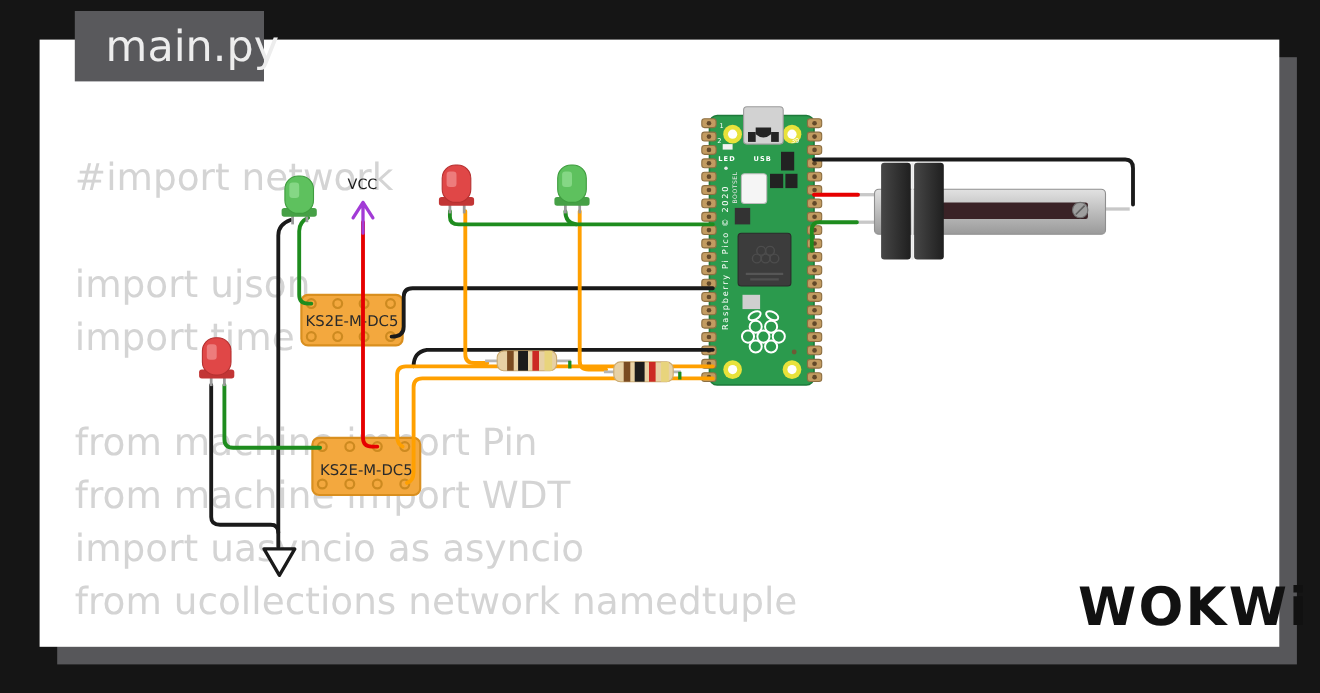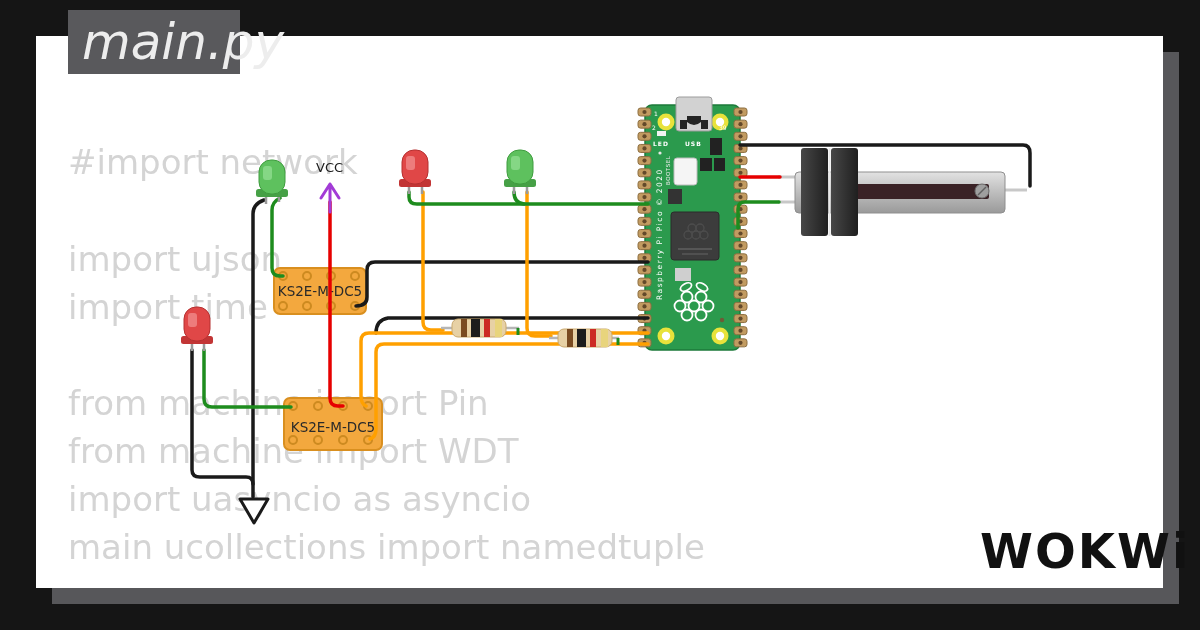--- a/index.html
+++ b/index.html
@@ -6,21 +6,21 @@
   body{width:1200px;height:630px;background:#151515;overflow:hidden;
        font-family:"DejaVu Sans","Liberation Sans",sans-serif;}
   .stage{position:relative;width:1200px;height:630px;}
   .shadow{position:absolute;left:52px;top:52px;width:1127px;height:552px;background:#57575a;z-index:1;}
   .canvas{position:absolute;left:36px;top:36px;width:1127px;height:552px;background:#ffffff;z-index:2;overflow:hidden;}
   .code-line{position:absolute;left:32px;font-size:34px;color:#d4d4d4;white-space:pre;
              font-family:"DejaVu Sans","Liberation Sans",sans-serif;}
   svg.circuit{position:absolute;left:0;top:0;z-index:3;}
   .title-box{position:absolute;left:68px;top:10px;width:172px;height:64px;background:#59595c;z-index:4;
              display:flex;align-items:center;}
-  .title-box span{color:#ededed;font-size:50px;padding-left:14px;font-style:italic;}
+  .title-box span{color:#ededed;font-size:39px;padding-left:28px;}
   text{font-family:"DejaVu Sans","Liberation Sans",sans-serif;}
   .relay-label{font-size:13.5px;fill:#2a2a2a;}
   .vcc-label{font-size:13px;fill:#1a1a1a;}
   .pico-tiny{font-size:6px;fill:#ffffff;font-weight:bold;letter-spacing:1px;}
   .pico-num{font-size:6px;fill:#ffffff;}
   .pico-side{font-size:7.5px;fill:#ffffff;letter-spacing:1.5px;}
   .bootsel{font-size:5.5px;fill:#e8e8e8;letter-spacing:0.5px;}
   .logo-text{font-size:48px;font-weight:bold;fill:#111;letter-spacing:2px;}
 </style>
 </head>
@@ -29,21 +29,21 @@
 <div class="stage">
   <div class="shadow"></div>
 
   <div class="canvas">
     <div class="code-line" style="top:106px">#import network</div>
     <div class="code-line" style="top:203px">import ujson</div>
     <div class="code-line" style="top:251px">import time</div>
     <div class="code-line" style="top:347px">from machine import Pin</div>
     <div class="code-line" style="top:395px">from machine import WDT</div>
     <div class="code-line" style="top:443px">import uasyncio as asyncio</div>
-    <div class="code-line" style="top:491px">main ucollections import namedtuple</div>
+    <div class="code-line" style="top:491px">from ucollections network namedtuple</div>
 
   </div>
 
   <svg class="circuit" width="1200" height="630" viewBox="0 0 1200 630">
 
     <g>
       <rect x="274" y="268" width="92" height="46" rx="6" fill="#f3a83e" stroke="#d98f1f" stroke-width="2"></rect>
       <g stroke="#cd8a20" stroke-width="2" fill="none">
         <circle cx="283" cy="276" r="4"></circle>
           <circle cx="307" cy="276" r="4"></circle>

